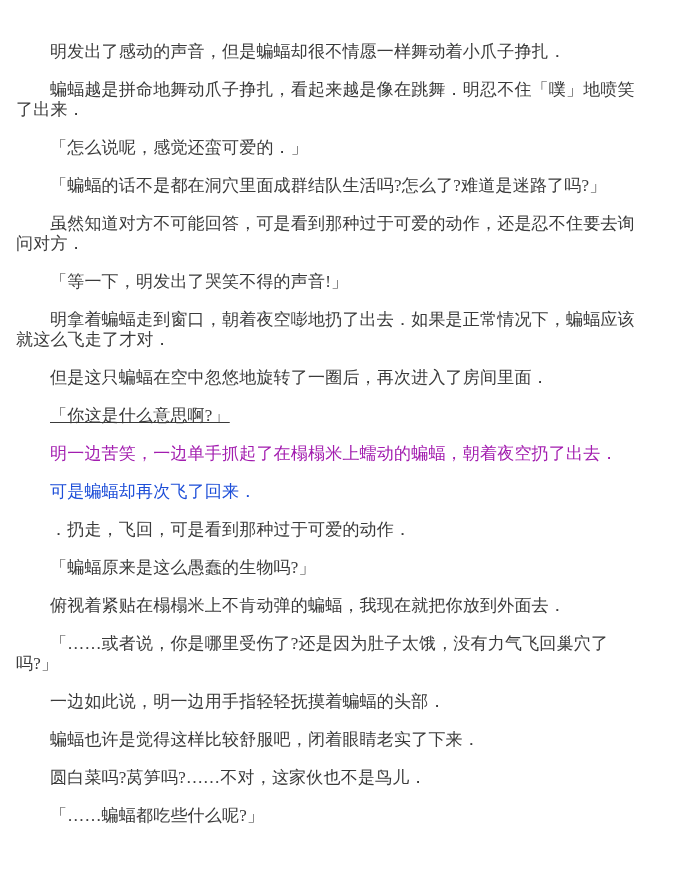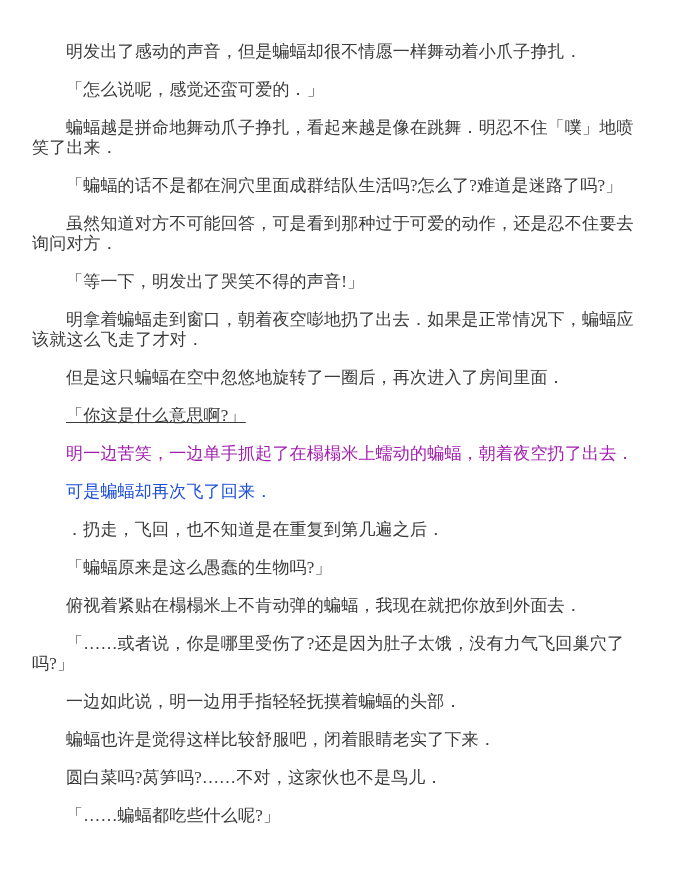--- a/index.html
+++ b/index.html
@@ -10,51 +10,51 @@
   body {
     width: 680px;
     height: 880px;
     overflow: hidden;
     font-family: "Liberation Serif", "DejaVu Serif", serif;
   }
   .page {
     box-sizing: border-box;
     width: 680px;
     height: 880px;
-    padding: 42px 30px 0 32px;
+    padding: 42px 30px 0 16px;
     background: #ffffff;
   }
   .page p {
     margin: 0 0 18px 0;
     text-indent: 2em;
     font-size: 17px;
     line-height: 20px;
     color: #3a3a3a;
     text-align: left;
     letter-spacing: 0.2px;
     word-break: break-all;
     -webkit-font-smoothing: antialiased;
   }
 </style>
 </head>
 <body>
 
 <div class="page" style="background: rgb(255, 255, 255);">
   <p style="color: rgb(58, 58, 58);">明发出了感动的声音，但是蝙蝠却很不情愿一样舞动着小爪子挣扎．</p>
+  <p style="color: rgb(58, 58, 58);">蝙蝠越是拼命地舞动爪子挣扎，看起来越是像在跳舞．明忍不住「噗」地喷笑了出来．</p>
   <p style="color: rgb(58, 58, 58);">「怎么说呢，感觉还蛮可爱的．」</p>
-  <p style="color: rgb(58, 58, 58);">蝙蝠越是拼命地舞动爪子挣扎，看起来越是像在跳舞．明忍不住「噗」地喷笑了出来．</p>
   <p style="color: rgb(58, 58, 58);">「蝙蝠的话不是都在洞穴里面成群结队生活吗?怎么了?难道是迷路了吗?」</p>
   <p style="color: rgb(58, 58, 58);">虽然知道对方不可能回答，可是看到那种过于可爱的动作，还是忍不住要去询问对方．</p>
   <p style="color: rgb(58, 58, 58);">「等一下，明发出了哭笑不得的声音!」</p>
   <p style="color: rgb(58, 58, 58);">明拿着蝙蝠走到窗口，朝着夜空嘭地扔了出去．如果是正常情况下，蝙蝠应该就这么飞走了才对．</p>
   <p style="color: rgb(58, 58, 58);">但是这只蝙蝠在空中忽悠地旋转了一圈后，再次进入了房间里面．</p>
   <p style="color: rgb(58, 58, 58); text-decoration: underline;">「你这是什么意思啊?」</p>
   <p style="color: #a21caf;">明一边苦笑，一边单手抓起了在榻榻米上蠕动的蝙蝠，朝着夜空扔了出去．</p>
   <p style="color: #1d4ed8;">可是蝙蝠却再次飞了回来．</p>
-  <p style="color: rgb(58, 58, 58);">．扔走，飞回，也不知道是在重复到第几遍之后．</p>
+  <p style="color: rgb(58, 58, 58);">．扔走，飞回，可是看到那种过于可爱的动作．</p>
   <p style="color: rgb(58, 58, 58);">「蝙蝠原来是这么愚蠢的生物吗?」</p>
   <p style="color: rgb(58, 58, 58);">俯视着紧贴在榻榻米上不肯动弹的蝙蝠，我现在就把你放到外面去．</p>
   <p style="color: rgb(58, 58, 58);">「……或者说，你是哪里受伤了?还是因为肚子太饿，没有力气飞回巢穴了吗?」</p>
   <p style="color: rgb(58, 58, 58);">一边如此说，明一边用手指轻轻抚摸着蝙蝠的头部．</p>
   <p style="color: rgb(58, 58, 58);">蝙蝠也许是觉得这样比较舒服吧，闭着眼睛老实了下来．</p>
   <p style="color: rgb(58, 58, 58);">圆白菜吗?莴笋吗?……不对，这家伙也不是鸟儿．</p>
   <p style="color: rgb(58, 58, 58);">「……蝙蝠都吃些什么呢?」</p>
 </div>
 
 </body></html>

